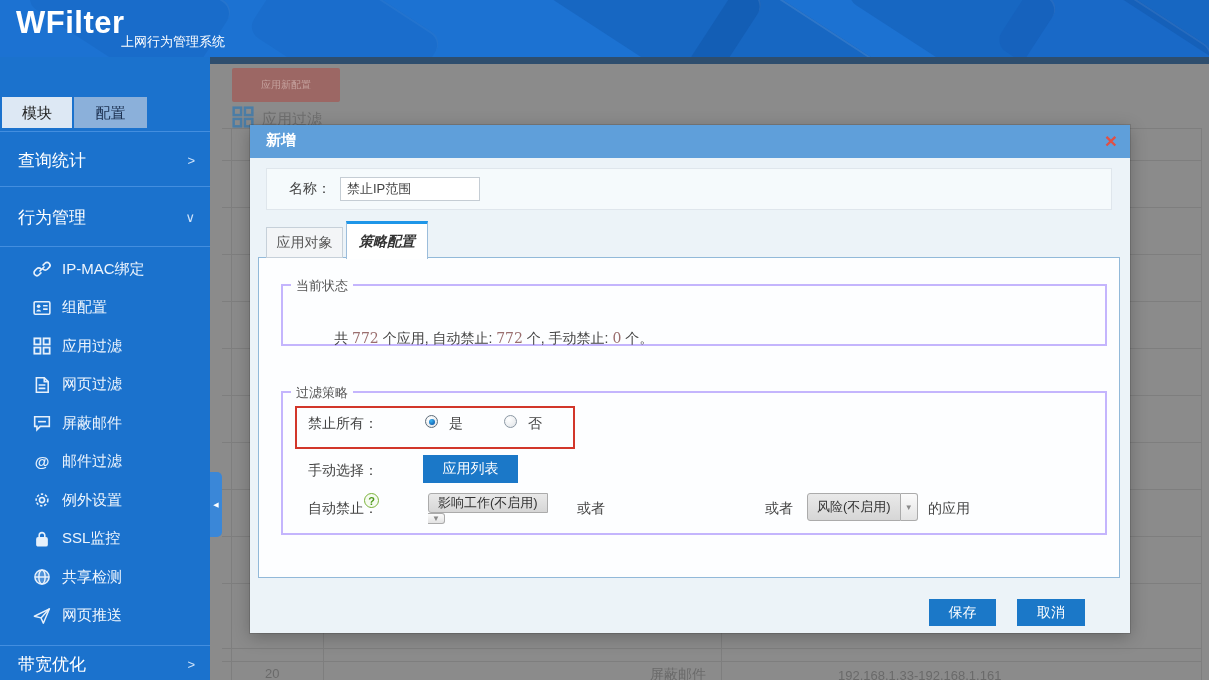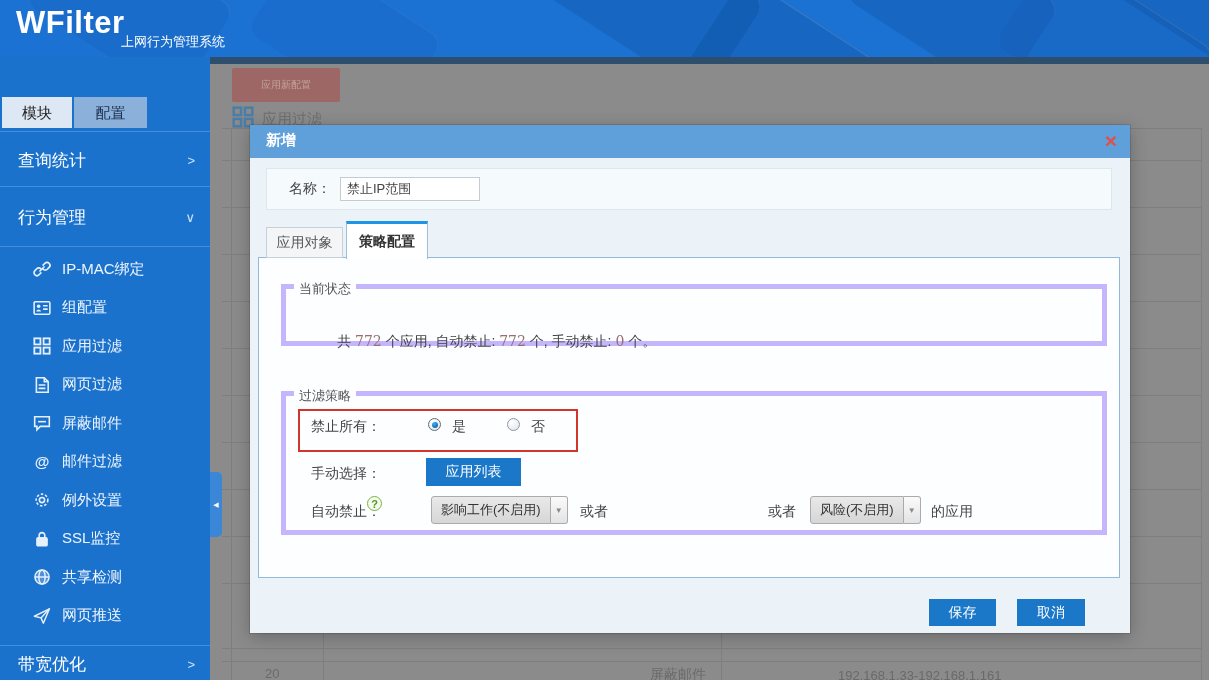--- a/index.html
+++ b/index.html
@@ -62,25 +62,25 @@
   .name-label { font-size:14px; color:#444; margin-right:9px; }
   .name-input { width:140px; height:24px; border:1px solid #c5cdd4; background:#fff;
     font-size:13px; color:#444; padding:0 6px; font-family:inherit; }
 
   .mtab { position:absolute; cursor:pointer; font-size:14px; display:flex;
     align-items:center; justify-content:center; }
   .mtab.inactive { left:16px; top:102px; width:77px; height:31px; background:#f3f5f7;
     border:1px solid #c6d0d9; color:#555; z-index:2; }
   .mtab.active { left:96px; top:96px; width:82px; height:38px; background:#fff;
     border:1px solid #9cbddb; border-top:3px solid #1e96e8; border-bottom:none;
-    color:#333; font-weight:bold; z-index:3; }
+    color:#333; font-weight:bold; z-index:3;font-style:italic; }
   .panel { position:absolute; left:8px; top:132px; width:862px; height:321px;
     background:#fdfeff; border:1px solid #92b9d9; z-index:1; }
 
-  .fs { position:absolute; border:5px solid #c4b5fd; }
+  .fs { position:absolute; border:2px solid #c4b5fd; }
   .fs legend { position:absolute; top:-9px; left:8px; background:#fdfeff;
     padding:0 5px; font-size:13px; color:#555; }
   .fs1 { left:22px; top:26px; width:826px; height:62px; }
   .fs2 { left:22px; top:133px; width:826px; height:144px; }
   .status-line { position:absolute; left:20px; top:28px; font-size:14px; color:#444; white-space:pre; }
   .num { font-family:"DejaVu Serif","Liberation Serif",serif; color:#9a6e6e; }
 
   .red-box { position:absolute; left:12px; top:13px; width:280px; height:43px;
     border:2px solid #d2362a; }
   .flabel { position:absolute; left:25px; font-size:14px; color:#444; }
@@ -293,21 +293,21 @@
       <div class="rlabel" style="left:166px;top:22px;">是</div>
       <div class="radio" style="left:221px;top:22px;"></div>
       <div class="rlabel" style="left:245px;top:22px;">否</div>
 
       <div class="flabel" style="top:69px;">手动选择：</div>
       <div class="btn-blue applist-btn">应用列表</div>
 
       <div class="flabel" style="top:107px;">自动禁止：</div>
       <div class="helpq">?</div>
 
-      <div class="select" style="left:145px;">
+      <div class="select" style="left:145px;flex-direction:column;">
         <div class="sel-main">影响工作(不启用)</div>
         <div class="sel-arrow"></div>
       </div>
       <div class="conj" style="left:294px;">或者</div>
       <div class="conj" style="left:482px;">或者</div>
       <div class="select" style="left:524px;">
         <div class="sel-main">风险(不启用)</div>
         <div class="sel-arrow"></div>
       </div>
       <div class="conj" style="left:645px;">的应用</div>

